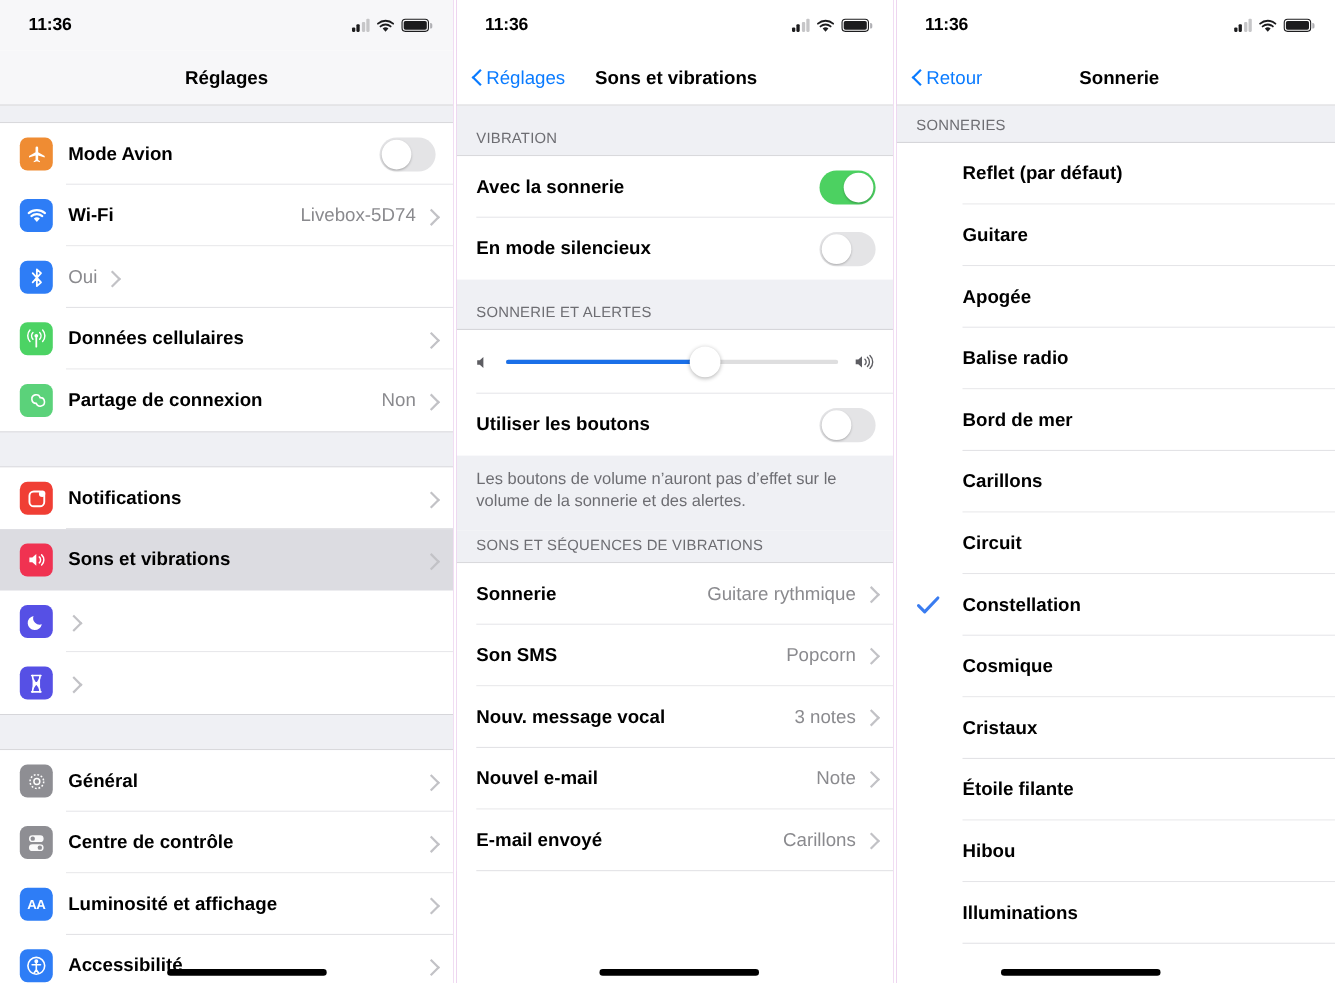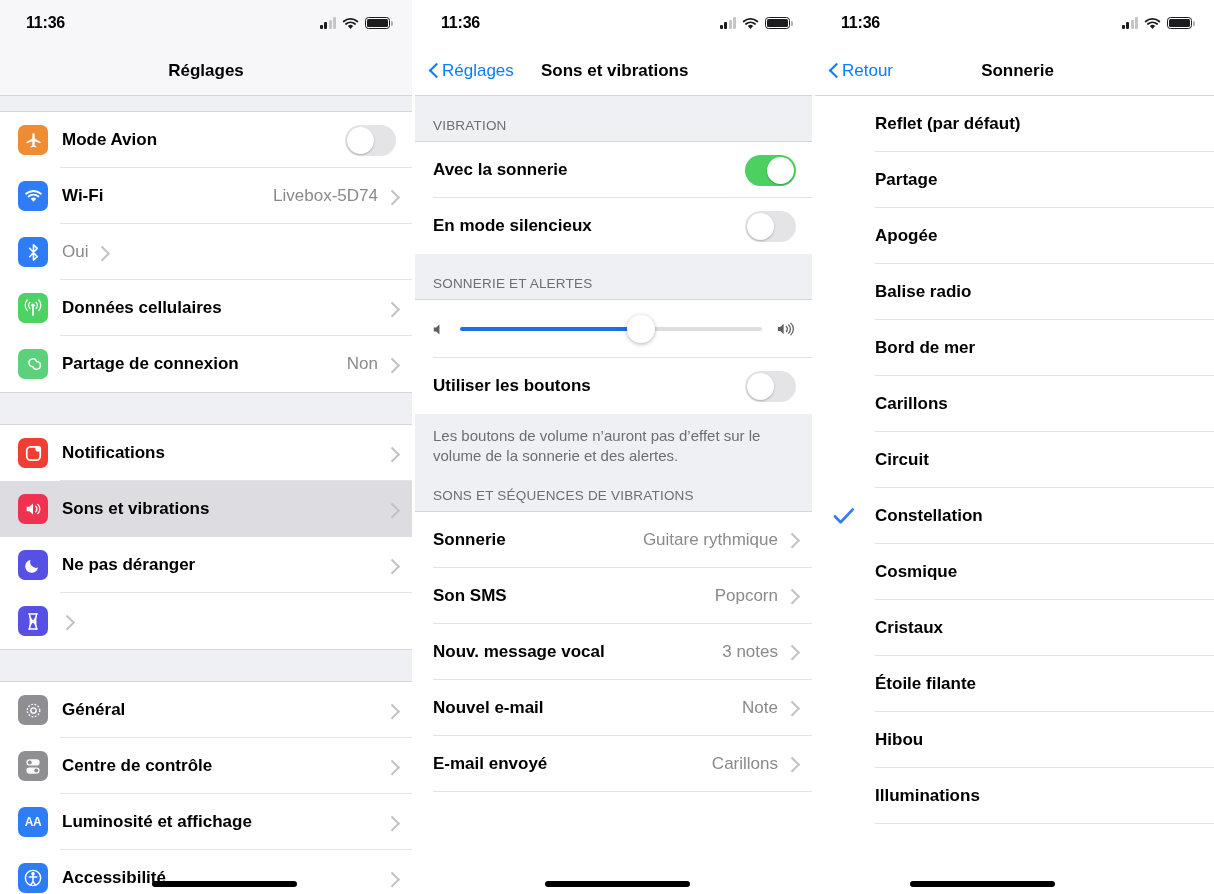--- a/index.html
+++ b/index.html
@@ -292,21 +292,20 @@
         <div class="row-label">Sons et vibrations</div>
         <div class="chev-r"></div>
       </div>
 
       <div class="row">
         <div class="appicon" style="background:#5650e5">
           <svg width="18" height="18" viewBox="0 0 20 20" fill="#fff">
               <path d="M15.6 12.8 A6.6 6.6 0 0 1 7.2 4.4 A7.2 7.2 0 1 0 15.6 12.8 Z"></path>
             </svg>
         </div>
-        <div class="row-label">Ne pas déranger</div>
         <div class="chev-r"></div>
         <div class="sep"></div>
       </div>
 
       <div class="row nosep">
         <div class="appicon" style="background:#5650e5">
           <svg width="14" height="19" viewBox="0 0 14 20" fill="none" stroke="#fff" stroke-width="1.6" stroke-linecap="round">
             <path d="M2.6 2.2 h8.8 M2.6 17.8 h8.8"></path>
             <path d="M3.4 2.2 q0 4.6 3.6 7.8 q-3.6 3.2 -3.6 7.8 M10.6 2.2 q0 4.6 -3.6 7.8 q3.6 3.2 3.6 7.8" fill="#fff"></path>
           </svg>
@@ -504,29 +503,30 @@
 
     <div class="navbar" style="background:#ffffff;border-bottom:1px solid #d6d6da;">
       <div class="nav-back">
         <span class="chev-l"></span>
         <span>Retour</span>
       </div>
       <div class="nav-title offset3">Sonnerie</div>
     </div>
 
     <div class="scroll">
+      <div class="sect-hdr" style="padding-top:10px;padding-bottom:8px;">SONNERIES</div>
 
       <div class="rrow">
         <div class="check"></div>
         <div class="rrow-label">Reflet (par défaut)</div>
         <div class="sep"></div>
       </div>
       <div class="rrow">
         <div class="check"></div>
-        <div class="rrow-label">Partage</div>
+        <div class="rrow-label">Guitare</div>
         <div class="sep"></div>
       </div>
       <div class="rrow">
         <div class="check"></div>
         <div class="rrow-label">Apogée</div>
         <div class="sep"></div>
       </div>
       <div class="rrow">
         <div class="check"></div>
         <div class="rrow-label">Balise radio</div>

